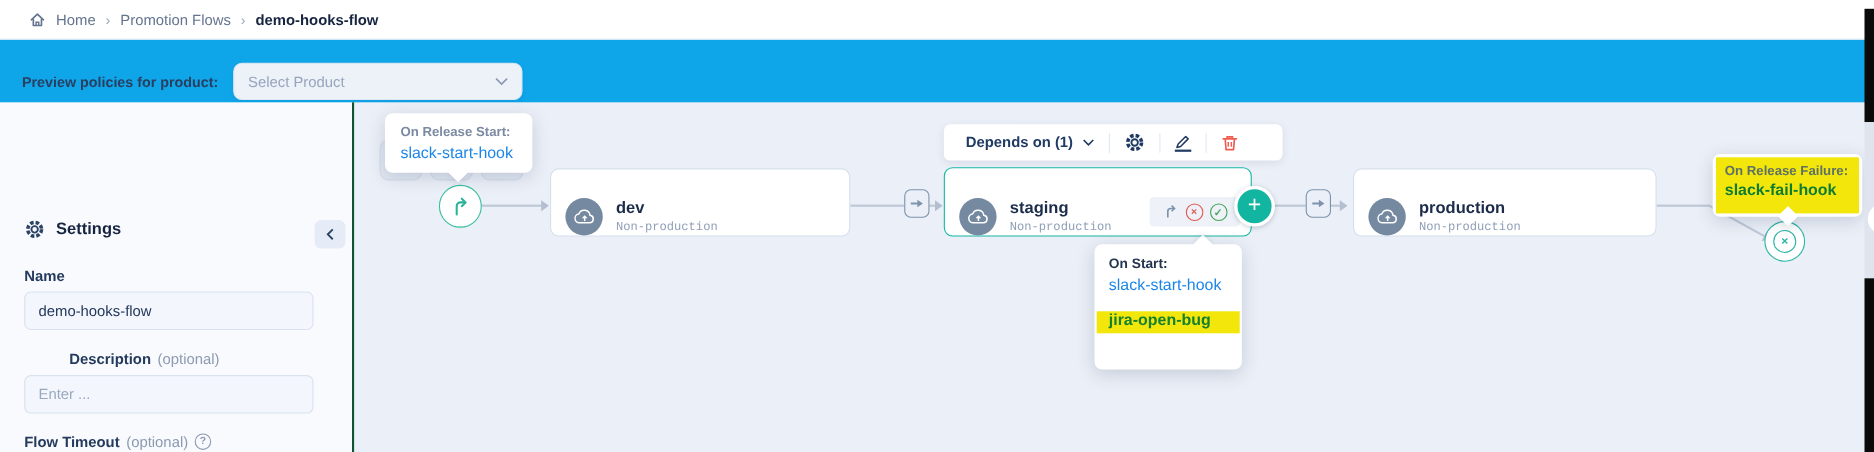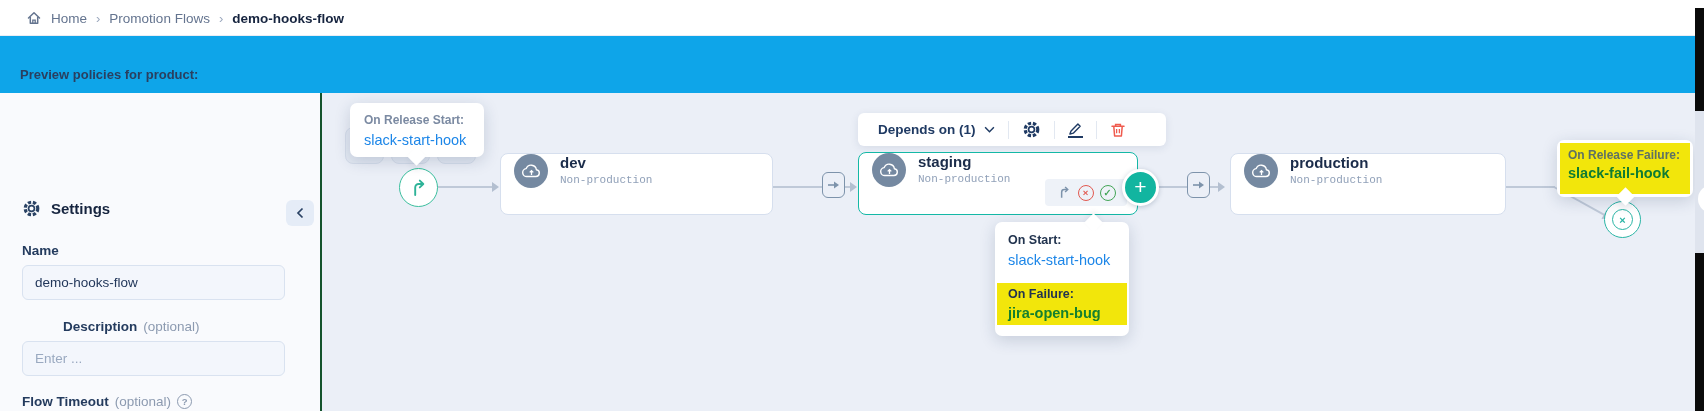--- a/index.html
+++ b/index.html
@@ -31,21 +31,21 @@
   .tb-input { position:absolute; left:22px; width:263px; height:35px; background:#f3f6fc; border:1px solid #d9e2f0; border-radius:6px; padding:0 12px; font-size:13.5px; color:#22375a; font-family:"Liberation Sans",sans-serif; outline:none; }
   .tb-input::placeholder { color:#9aa9c0; }
   .q-icon { width:15px; height:15px; border:1.3px solid #8c9ab0; border-radius:50%; color:#8c9ab0; font-size:9.5px; font-weight:700; display:flex; align-items:center; justify-content:center; }
 
   
   .canvas { position:absolute; left:322px; top:93px; width:1382px; height:318px; background:#ebeff7; }
   .ghost-box { position:absolute; width:39px; height:37px; background:#e2e8f2; border:1px solid #d5ddea; border-radius:8px; z-index:1; }
   .flow-line { position:absolute; height:2px; background:#bfc9d8; top:186px; z-index:1; }
   .arrow-right { position:absolute; top:182px; width:0; height:0; border-top:5px solid transparent; border-bottom:5px solid transparent; border-left:7px solid #b3bfd0; z-index:1; }
 
-  .node-card { position:absolute; top:153px; height:62px; background:#fff; border:1px solid #d6dfee; border-radius:8px; display:flex; align-items:flex-start; padding-left:13px; gap:12px; z-index:2; cursor:pointer; }
+  .node-card { position:absolute; top:153px; height:62px; background:#fff; border:1px solid #d6dfee; border-radius:8px; display:flex; align-items:flex-end; padding-left:13px; gap:12px; z-index:2; cursor:pointer; }
   .node-card.selected { top:152px; height:63px; border:1.5px solid #14b8a6; }
   .env-icon { width:34px; height:34px; background:#7589a1; border-radius:50%; display:flex; align-items:center; justify-content:center; flex:0 0 auto; }
   .node-title { font-size:15px; font-weight:700; color:#1b2c4a; line-height:1.25; }
   .node-sub { font-size:11px; color:#90a0b8; font-family:Liberation Mono, monospace; line-height:1.3; }
 
   .hook-chip { position:absolute; right:10px; bottom:8px; width:82px; height:27px; background:#eef2f8; border-radius:4px; display:flex; align-items:center; justify-content:center; gap:6px; }
   .ring-icon { width:16px; height:16px; border-radius:50%; display:flex; align-items:center; justify-content:center; font-size:9.5px; font-weight:700; cursor:pointer; }
   .ring-red { border:1.4px solid #e25950; color:#e25950; }
   .ring-green { border:1.4px solid #43a557; color:#43a557; }
 
@@ -111,20 +111,28 @@
       <span class="crumb">Home</span>
       <span class="crumb-sep">›</span>
       <span class="crumb">Promotion Flows</span>
       <span class="crumb-sep">›</span>
       <span class="crumb current">demo-hooks-flow</span>
     </div>
   </div>
 
   <div class="preview-row">
     <span class="preview-label">Preview policies for product:</span>
+    <div class="select-box">
+      <span class="select-placeholder">Select Product</span>
+      <span class="chev">
+        <svg width="12" height="8" viewBox="0 0 12 8" fill="none">
+            <path d="M1 1.5 L6 6.5 L11 1.5" stroke="#8a99b5" stroke-width="1.5"></path>
+          </svg>
+      </span>
+    </div>
   </div>
 
   <div class="sidebar">
     <div class="settings-header">
       <svg width="19" height="19" viewBox="0 0 20 20">
         <circle cx="10" cy="10" r="6.6" fill="none" stroke="#2a4264" stroke-width="3.4" stroke-dasharray="3.4 1.9"></circle>
         <circle cx="10" cy="10" r="3.1" fill="none" stroke="#2a4264" stroke-width="1.8"></circle>
       </svg>
       <span class="settings-title">Settings</span>
     </div>
@@ -281,21 +289,20 @@
     <div class="tt-label">On Release Start:</div>
     <span class="tt-link">slack-start-hook</span>
     <div class="caret"></div>
   </div>
 
   <div class="tooltip tooltip-staging">
     <div class="caret"></div>
     <div class="tt-row">On Start:</div>
     <div class="tt-row link">slack-start-hook</div>
     <div class="tt-spacer"></div>
-    <div class="tt-row hl">On Failure:</div>
     <div class="tt-row hl link-green">jira-open-bug</div>
   </div>
 
   <div class="tooltip tooltip-fail">
     <div class="fail-hl">
       <div class="fail-label">On Release Failure:</div>
       <div class="fail-link">slack-fail-hook</div>
     </div>
     <div class="caret"></div>
   </div>

